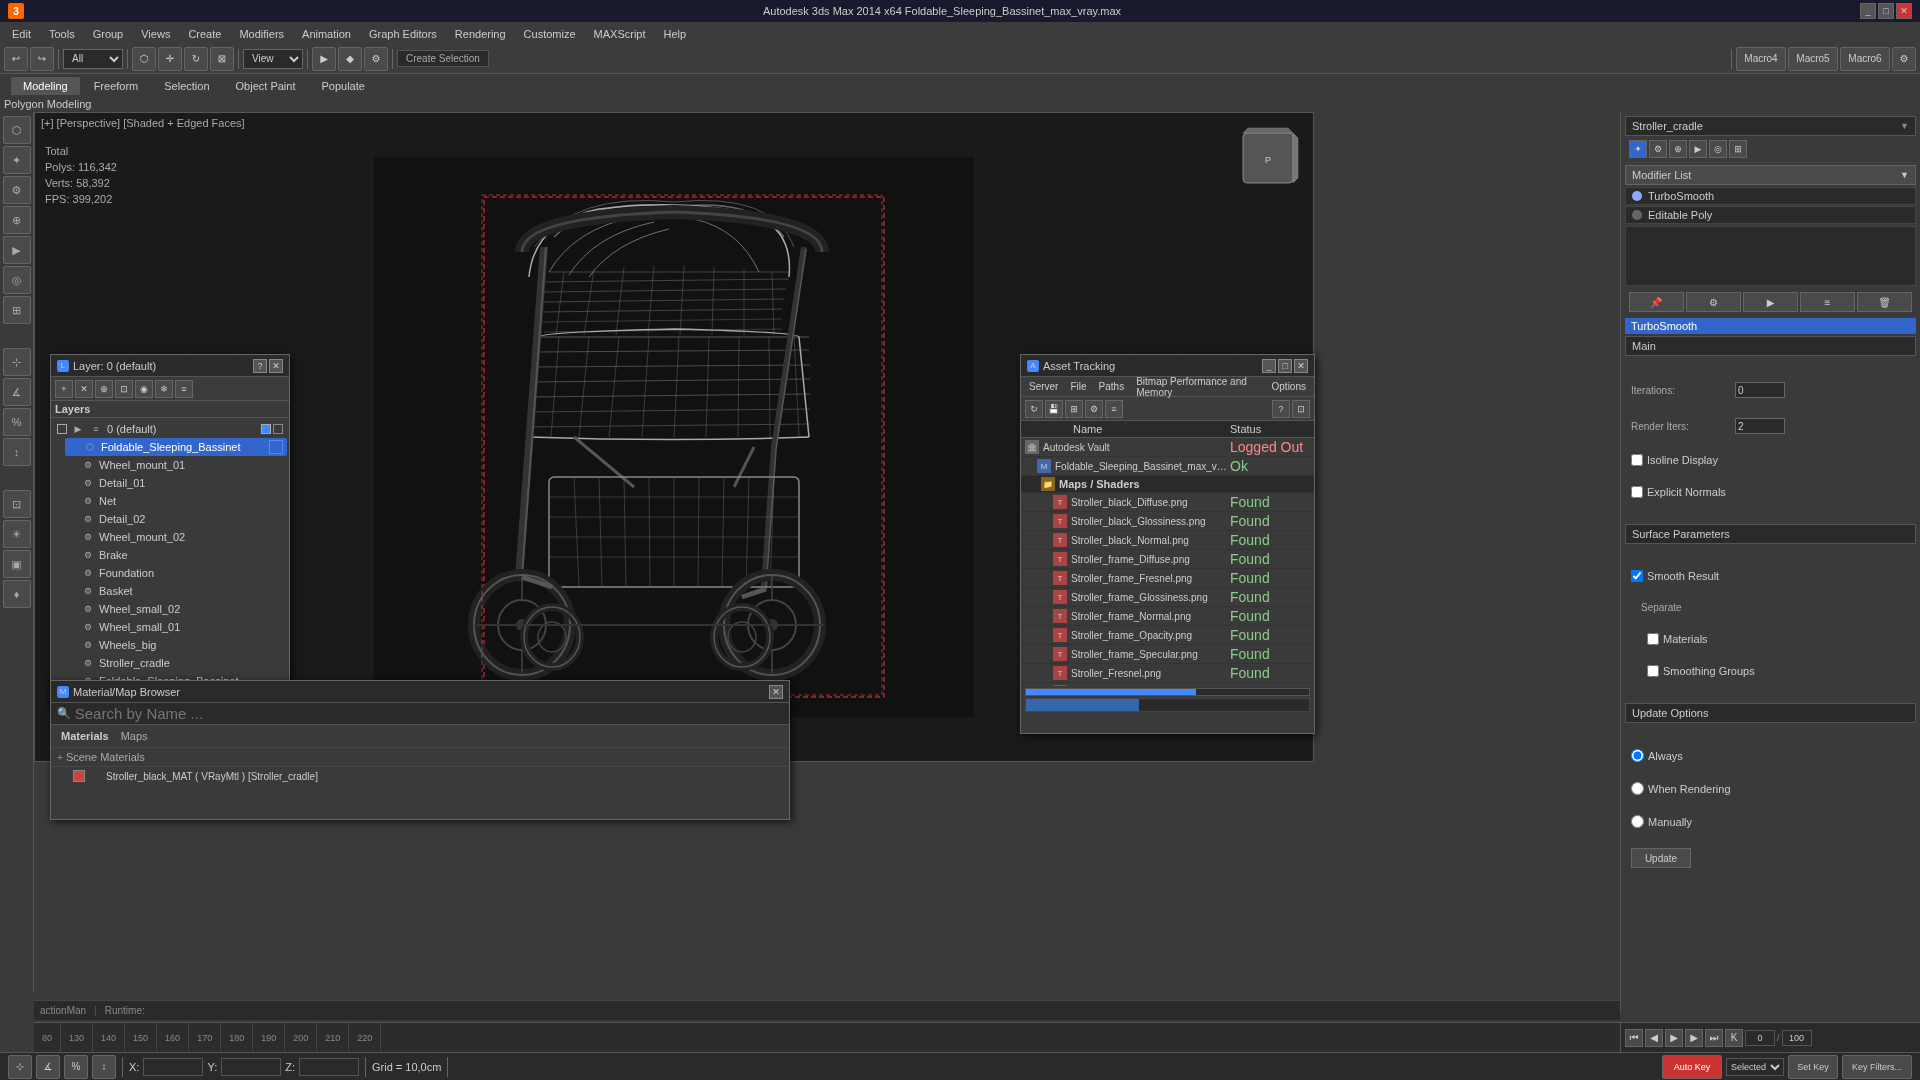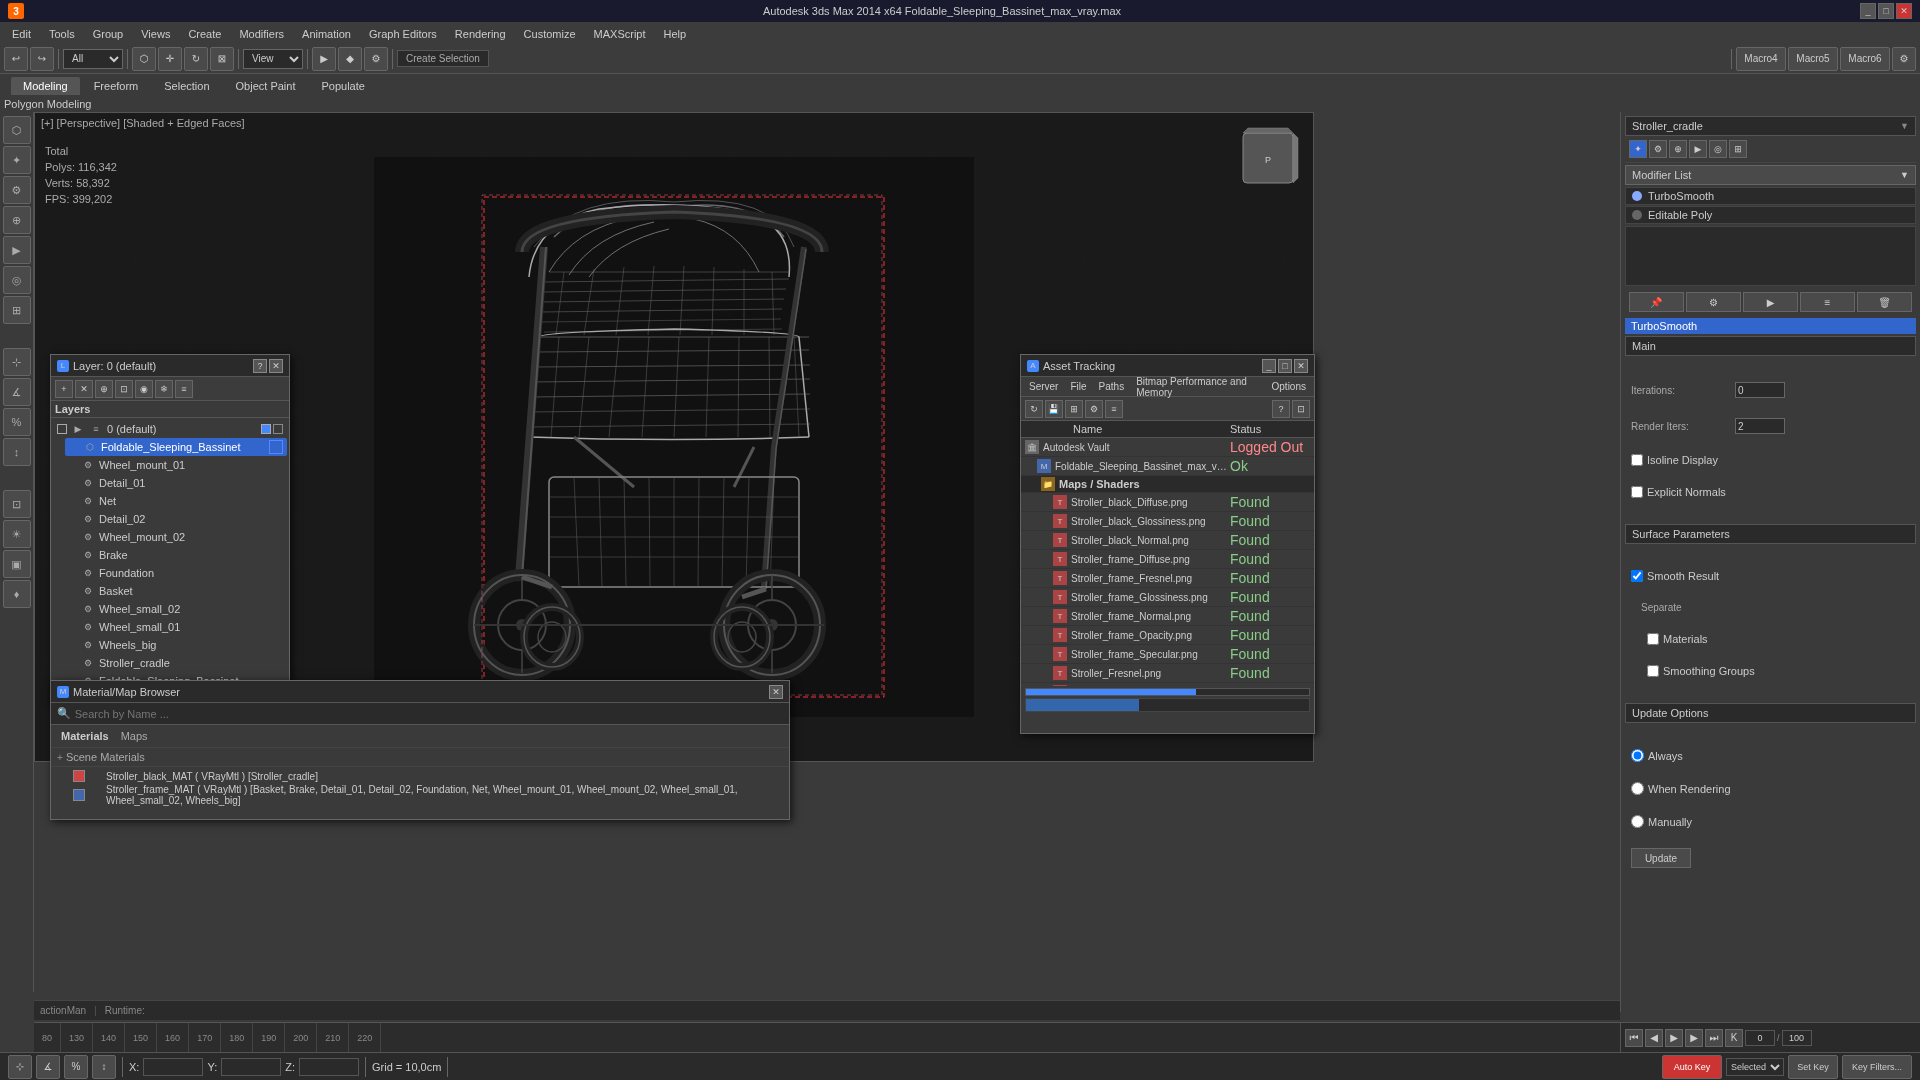--- a/index.html
+++ b/index.html
@@ -536,21 +536,21 @@
       align-items: center;
       padding: 0 6px;
       gap: 4px;
     }
     .search-icon-span { color: #888; font-size: 11px; }
     .search-input {
       flex: 1;
       background: transparent;
       border: none;
       color: #ccc;
-      font-size: 11px;
+      font-size: 15px;
       outline: none;
     }
     #material-sections {
       display: flex;
       gap: 4px;
       padding: 4px 6px;
       border-bottom: 1px solid #444;
     }
     .mat-section {
       font-size: 11px;
@@ -1261,24 +1261,20 @@
     <span class="mat-section">Maps</span>
   </div>
   <div id="material-scene-label">
     <span style="color:#888; font-size:10px;">+</span> <span>Scene Materials</span>
   </div>
   <div id="material-rows">
     <div class="mat-row">
       <div class="mat-swatch"></div>
       <span class="mat-row-text">Stroller_black_MAT ( VRayMtl ) [Stroller_cradle]</span>
     </div>
-    <div class="mat-row">
-      <div class="mat-swatch blue"></div>
-      <span class="mat-row-text">Stroller_frame_MAT ( VRayMtl ) [Basket, Brake, Detail_01, Detail_02, Foundation, Net, Wheel_mount_01, Wheel_mount_02, Wheel_small_01, Wheel_small_02, Wheels_big]</span>
-    </div>
   </div>
 </div>
 
 <div id="timeline-area">
   <div class="time-tick">80</div>
   <div class="time-tick">130</div>
   <div class="time-tick">140</div>
   <div class="time-tick">150</div>
   <div class="time-tick">160</div>
   <div class="time-tick">170</div>

